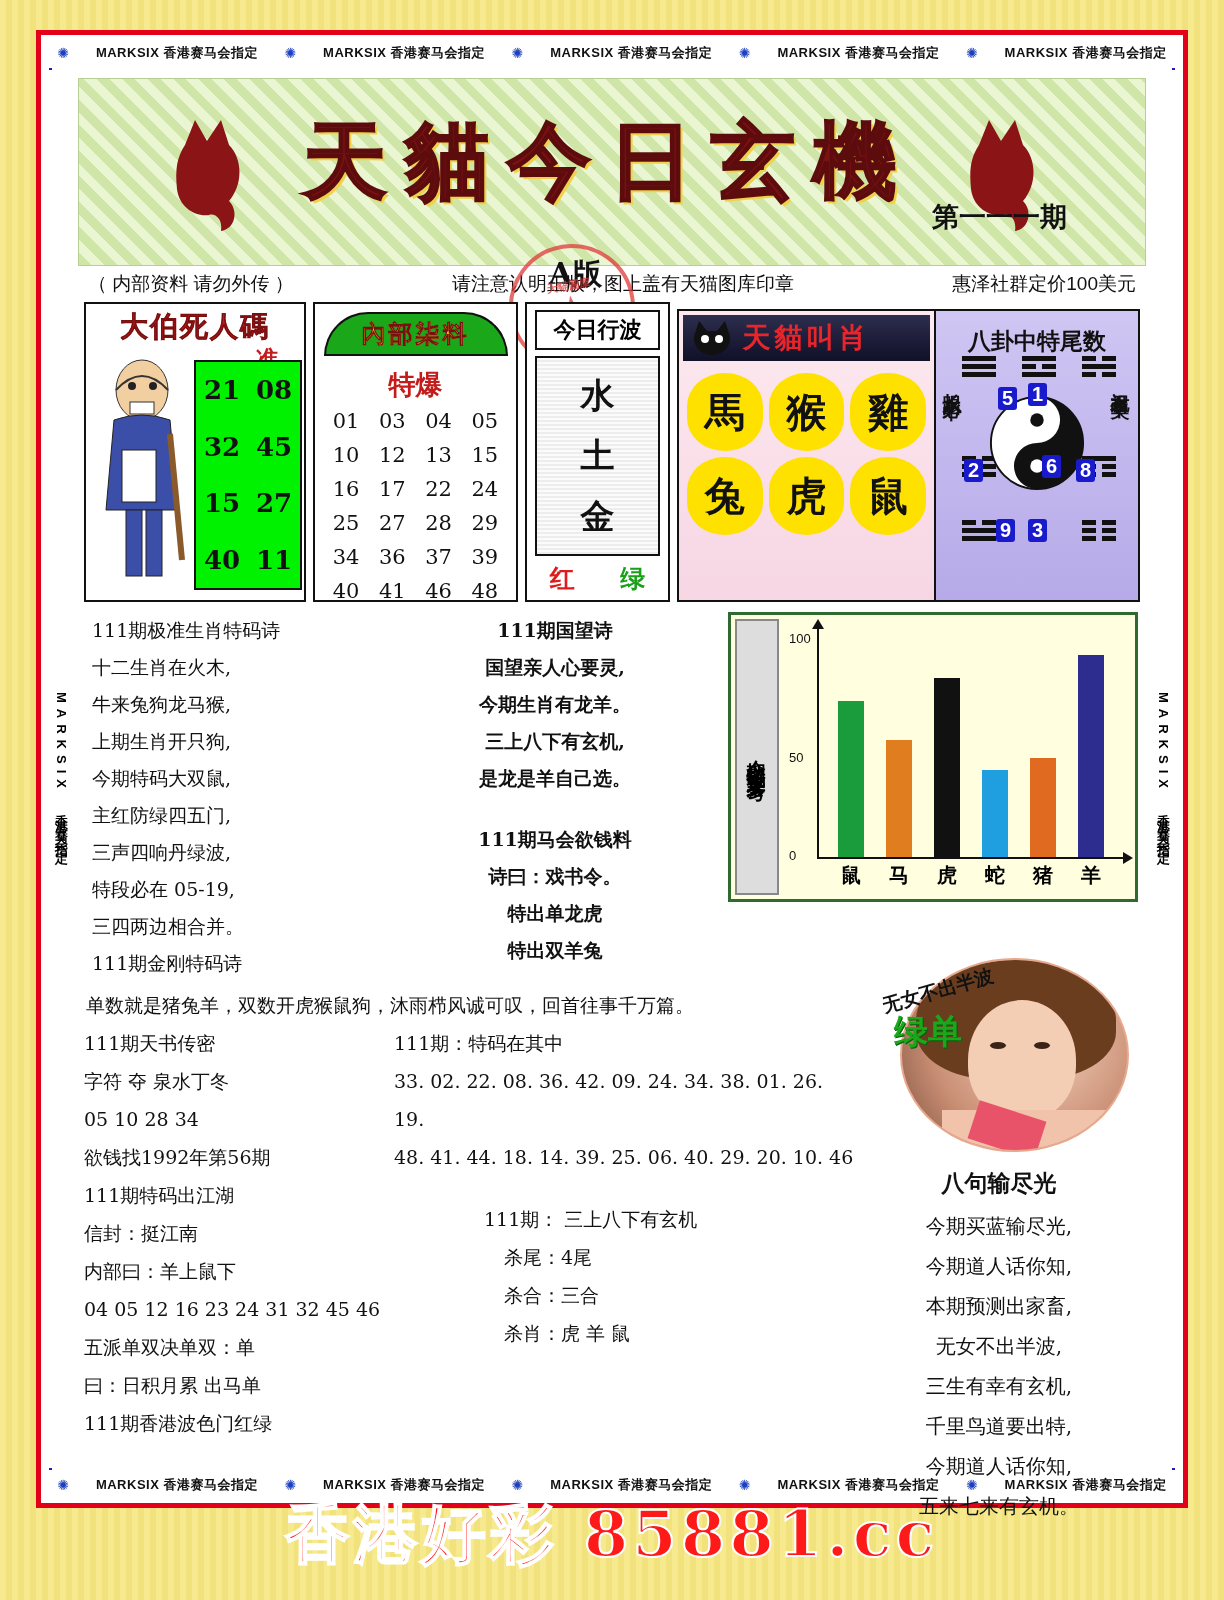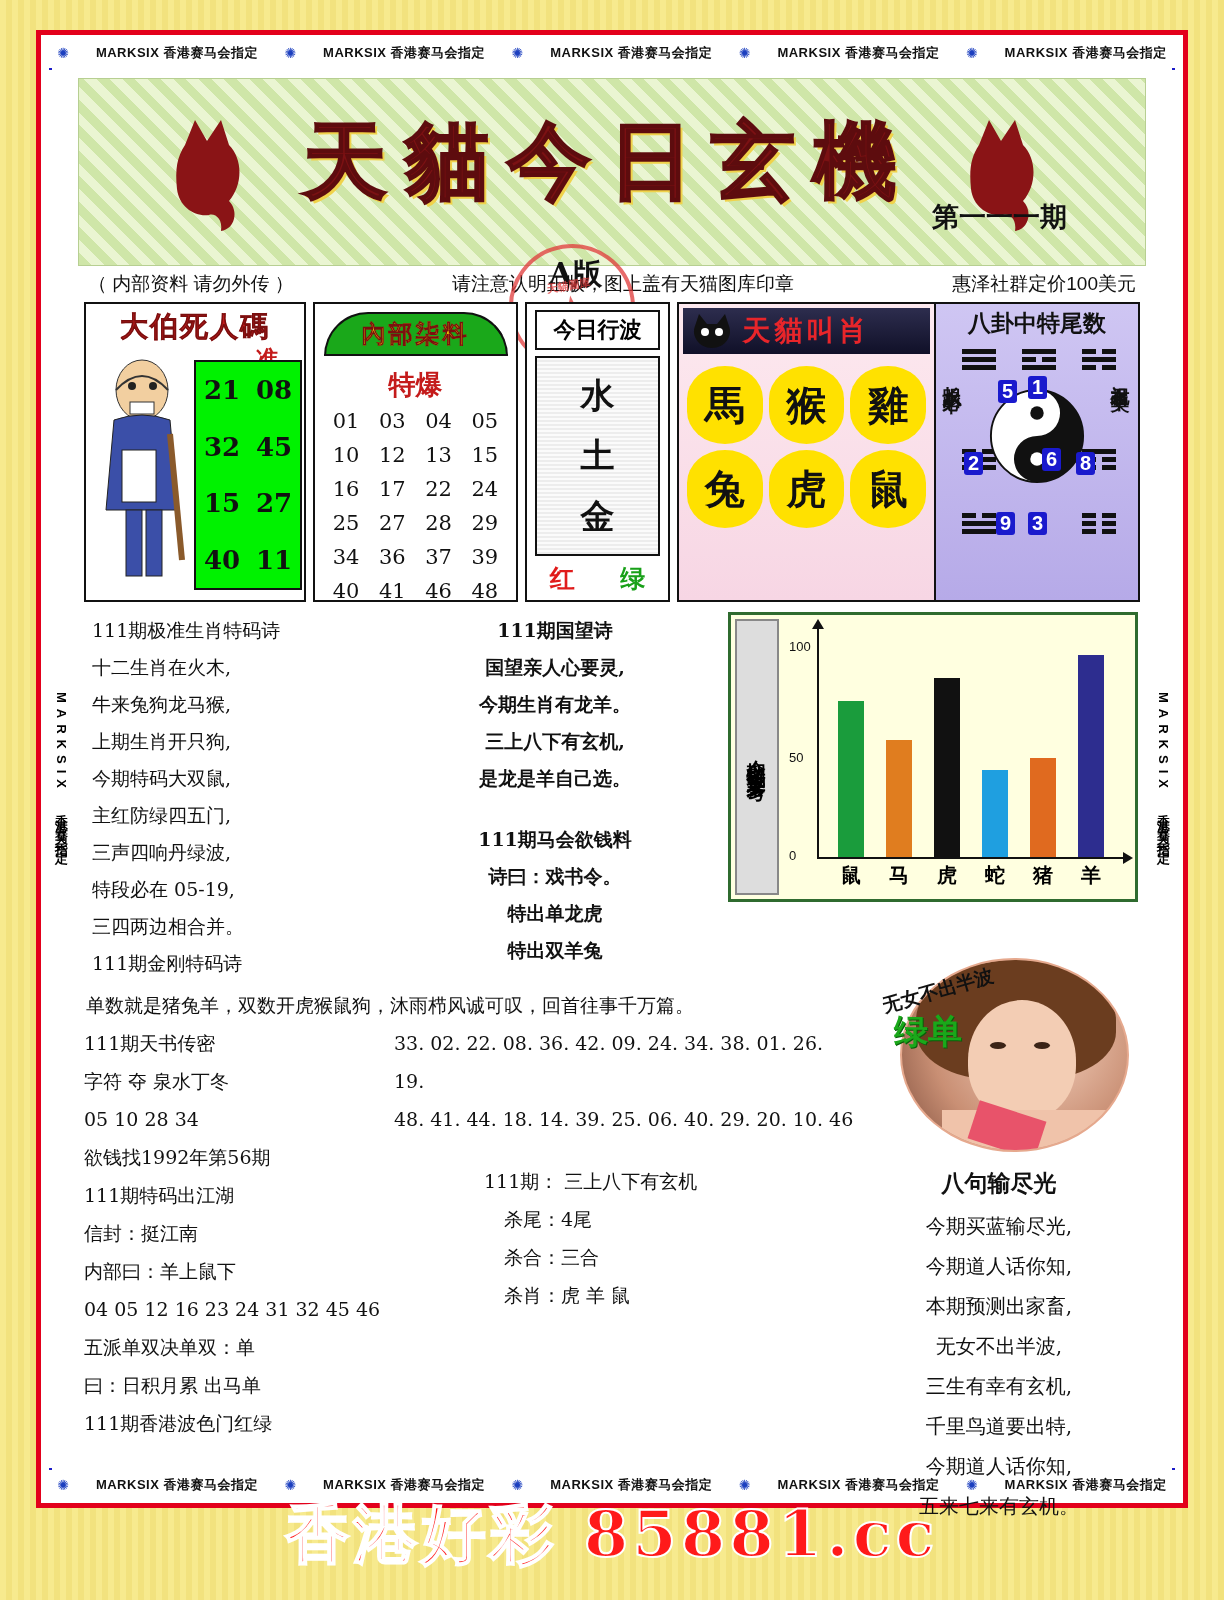--- a/index.html
+++ b/index.html
@@ -136,38 +136,38 @@
   }
   .wave{
     margin:6px 8px 0;border:2px solid #111;height:196px;
     background:repeating-linear-gradient(0deg,#ededed 0,#ededed 2px,#fbfbfb 2px,#fbfbfb 4px);
     display:flex;flex-direction:column;align-items:center;justify-content:space-evenly;
     font-size:34px;font-weight:bold;font-family:"DejaVu Serif",serif;color:#111;
   }
   .wavecolors{display:flex;justify-content:space-around;margin-top:6px;font-size:25px;font-weight:bold;font-family:"DejaVu Serif",serif;}
   .c-red{color:#e01b1b;}.c-green{color:#18a018;}
 
-  .box-d{flex:1;display:flex;}
+  .box-d{flex:1;display:flex;margin-top:7px;}
   .zodiac{
     width:255px;background:linear-gradient(#fde9ef,#f7d6e4);position:relative;border-right:2px solid #111;
   }
   .zodiac .ztitle{
     margin:4px;height:46px;background:linear-gradient(#2d2d4e,#101028);
     display:flex;align-items:center;justify-content:center;
   }
   .zodiac .ztitle span{color:#e8252a;font-size:28px;font-weight:bold;font-family:"DejaVu Serif",serif;letter-spacing:4px;}
   .zhead{position:absolute;left:10px;top:8px;width:46px;height:40px;}
   .zgrid{display:grid;grid-template-columns:repeat(3,1fr);gap:6px;padding:8px;}
   .zitem{
     background:#ffe100;border-radius:50%/42%;height:78px;
     display:flex;align-items:center;justify-content:center;
     font-size:40px;font-weight:bold;color:#111;font-family:"DejaVu Serif",serif;
   }
   .bagua{flex:1;background:linear-gradient(#cfc6f3,#b6aae8);position:relative;}
-  .bagua .btitle{text-align:center;font-size:23px;font-weight:bold;color:#111;padding-top:4px;font-family:"DejaVu Serif",serif;}
+  .bagua .btitle{text-align:center;font-size:23px;font-weight:bold;color:#111;padding-top:15px;font-family:"DejaVu Serif",serif;}
   .taiji{position:absolute;left:50%;top:132px;transform:translate(-50%,-50%);width:96px;height:96px;}
   .bnum{position:absolute;font-size:20px;font-weight:bold;color:#fff;background:#1a1acd;border-radius:3px;padding:0 4px;}
   .vlabel{
     position:absolute;writing-mode:vertical-rl;font-size:19px;font-weight:bold;color:#111;letter-spacing:3px;
     font-family:"DejaVu Serif",serif;
   }
   .trig{position:absolute;width:34px;}
   .trig i{display:block;height:5px;background:#111;margin:3px 0;}
   .trig i.broken{background:linear-gradient(90deg,#111 0 42%,transparent 42% 58%,#111 58% 100%);}
 
@@ -499,21 +499,21 @@
       <div class="col col-r">
         <div class="chartbox">
           <div class="chart-vtitle">今期特码走势参考</div>
           <div class="plot">
             <div class="axis-y"></div>
             <div class="arrowy"></div>
             <div class="axis-x"></div>
             <div class="arrowx"></div>
             <div class="ytick" style="bottom:32px">0</div>
             <div class="ytick" style="bottom:130px">50</div>
-            <div class="ytick" style="top:20px">100</div>
+            <div class="ytick" style="top:12px">100</div>
             <div class="bars">
               <div class="bar" style="height: 68%; background: rgb(26, 156, 60);"></div>
               <div class="bar" style="height: 51%; background: rgb(224, 125, 31);"></div>
               <div class="bar" style="height: 78%; background: rgb(17, 17, 17);"></div>
               <div class="bar" style="height: 38%; background: rgb(31, 159, 224);"></div>
               <div class="bar" style="height: 43%; background: rgb(224, 106, 31);"></div>
               <div class="bar" style="height: 88%; background: rgb(45, 45, 143);"></div>
             </div>
             <div class="xlabels">
               <span>鼠</span>
@@ -539,20 +539,21 @@
         <div>111期特码出江湖</div>
         <div>信封：挺江南</div>
         <div>内部曰：羊上鼠下</div>
         <div>04  05  12  16  23  24  31  32  45  46</div>
         <div>五派单双决单双：单</div>
         <div>曰：日积月累  出马单</div>
         <div>111期香港波色门红绿</div>
       </div>
 
       <div class="low-m">
+        <div>111期：特码在其中</div>
         <div>33. 02. 22. 08. 36. 42. 09. 24. 34. 38. 01. 26. 19.</div>
         <div>48. 41. 44. 18. 14. 39. 25. 06. 40. 29. 20. 10. 46</div>
         <div style="height:24px"></div>
         <div style="padding-left:90px">111期：  三上八下有玄机</div>
         <div style="padding-left:110px">
           <span>杀尾：</span><span>4尾</span>
         </div>
         <div style="padding-left:110px">
           <span>杀合：</span><span>三合</span>
         </div>

